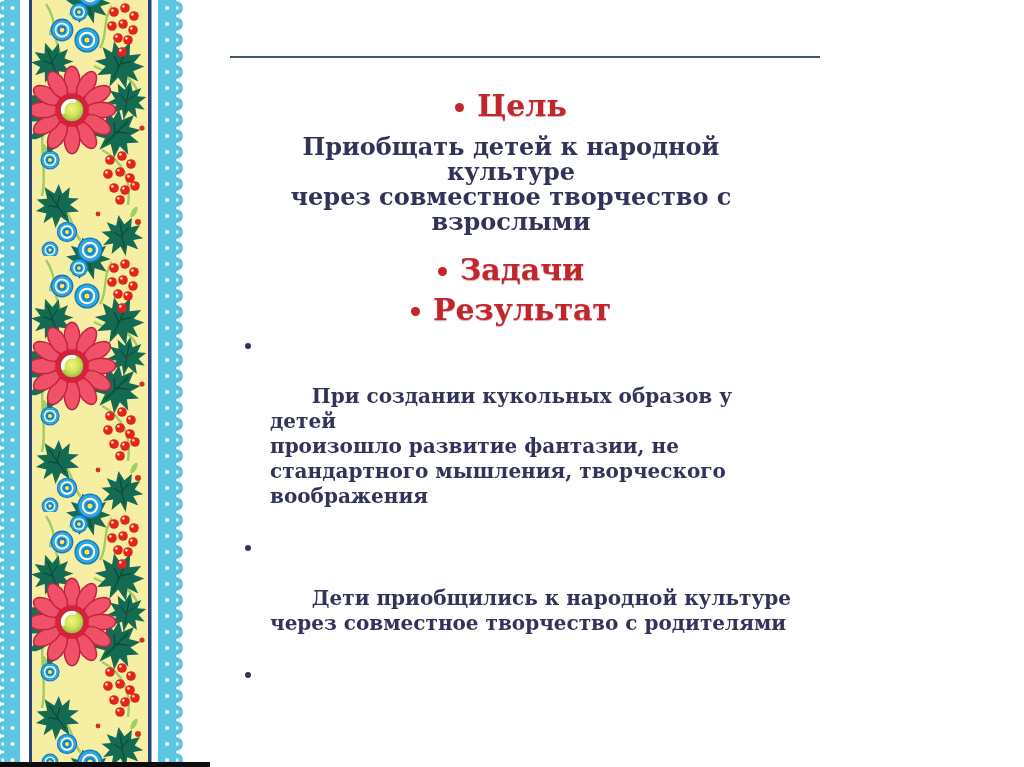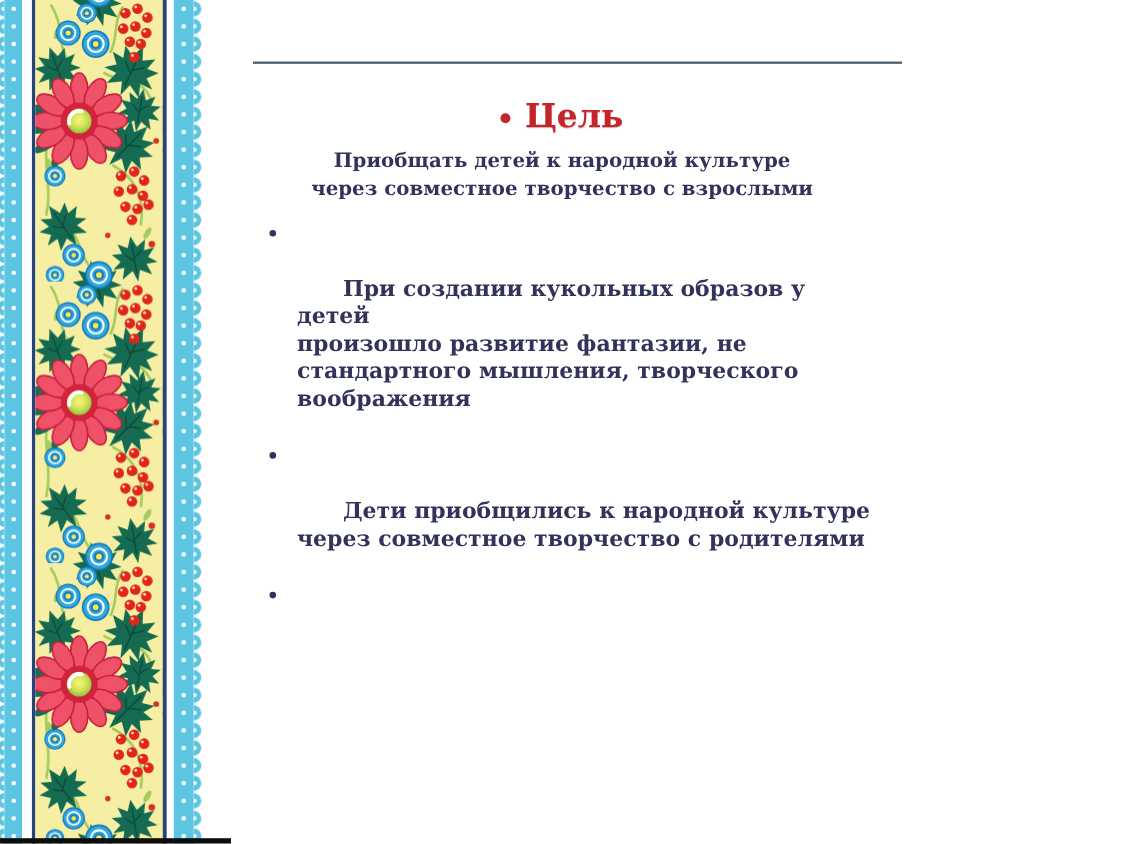--- a/index.html
+++ b/index.html
@@ -17,21 +17,21 @@
   }
   .heading{
     display:flex;align-items:center;justify-content:center;gap:13px;
     color:var(--heading-red,#c4252b);font-size:30px;line-height:40px;font-weight:bold;
     text-shadow:0 1px 1px rgba(110,0,0,0.35);
     margin:0;
     text-align:right;
   }
   .heading .hdot{width:9px;height:9px;border-radius:50%;background:var(--heading-red,#c4252b);flex:0 0 auto;margin-top:3px}
   .heading.tasks{margin-top:12px}
-  .para{font-size:18px;line-height:25px;white-space:pre-wrap;margin:16px}
+  .para{font-size:24px;line-height:25px;white-space:pre-wrap;margin:16px}
   .para.center{text-align:center;margin-top:8px}
   .para.indent{margin-top:4px;padding-left:13px;text-indent:14px}
   ul.result{list-style:none;margin:4px 0 0;padding:0}
   li.result-item{
     position:relative;padding-left:40px;margin-bottom:2px;
     font-size:20px;line-height:25px;white-space:pre-wrap;
   }
   li.result-item .dot{
     position:absolute;left:15px;top:9px;width:6px;height:6px;border-radius:50%;
     background:var(--ink,#32335a);
@@ -194,21 +194,29 @@
 <div class="divider"></div>
 
 <main class="content">
   <div class="heading goal">
     <span class="hdot"></span>
     <span>Цель</span>
   </div>
   <p class="para center">Приобщать детей к народной культуре
 через совместное творчество с взрослыми</p>
 
-
+  <div class="heading tasks">
+    <span class="hdot"></span>
+    <span>Задачи</span>
+  </div>
+
+  <div class="heading result">
+    <span class="hdot"></span>
+    <span>Результат</span>
+  </div>
   <ul class="result">
     <li class="result-item">
       <span class="dot"></span>
       <span>При создании кукольных образов у детей
 произошло развитие фантазии, не
 стандартного мышления, творческого
 воображения</span>
     </li>
     <li class="result-item">
       <span class="dot"></span>

